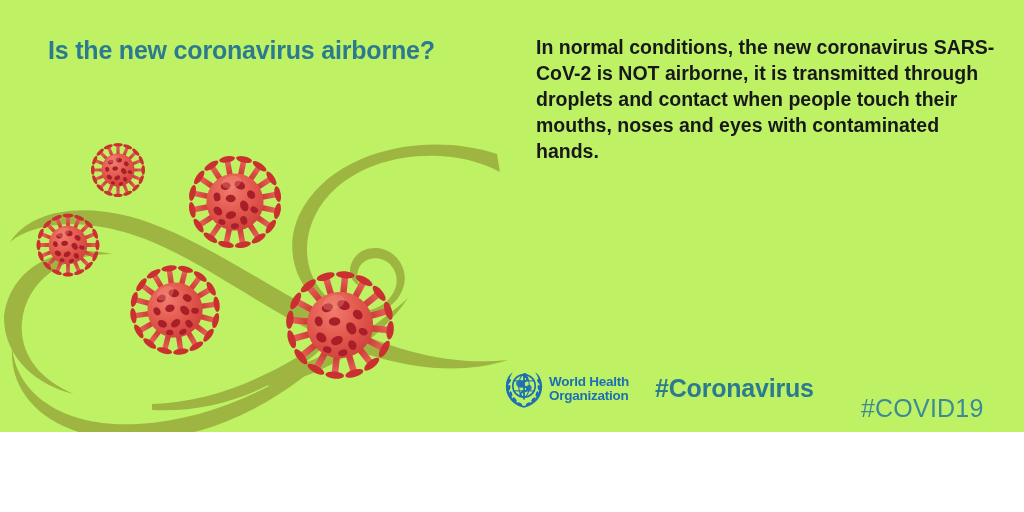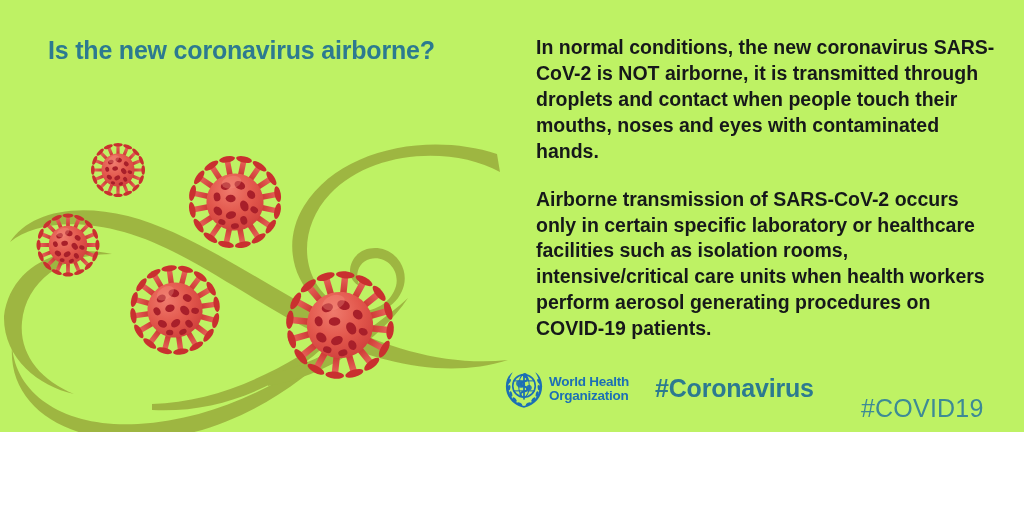--- a/index.html
+++ b/index.html
@@ -297,21 +297,20 @@
       <g transform="translate(340,215) scale(0.72) rotate(6)">
         <use href="#virusParticle"></use>
       </g>
     </svg>
   </div>
 
   <div id="headline">Is the new coronavirus airborne?</div>
 
   <div id="fact-column">
     <p class="fact-para" id="para-1">In normal conditions, the new coronavirus SARS-CoV-2 is NOT airborne, it is transmitted through droplets and  contact when people touch their mouths, noses and eyes with contaminated hands.</p>
-    <p class="fact-para" id="para-2">Airborne transmission of SARS-CoV-2 occurs only  in certain specific laboratory or healthcare facilities such as isolation rooms, intensive/critical  care units when health workers  perform aerosol generating procedures on COVID-19 patients.</p>
   </div>
 
   <div id="footer">
 
     <div id="tag-coronavirus">#Coronavirus</div>
 
     <div id="who-logo">
       <span id="who-emblem">
         <svg viewBox="0 0 64 64" xmlns="http://www.w3.org/2000/svg">
 

